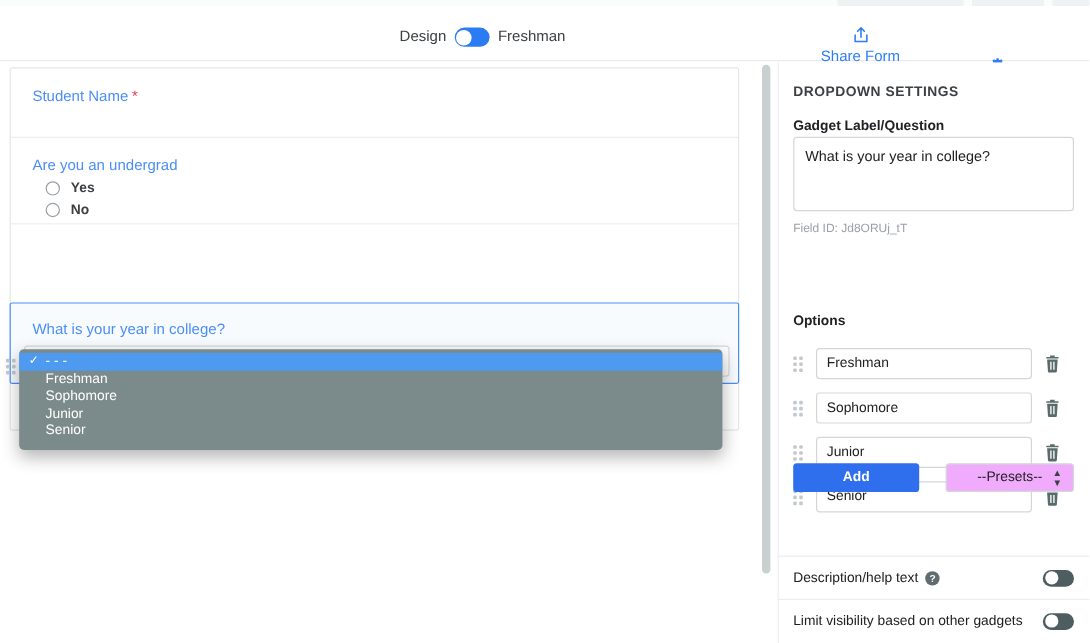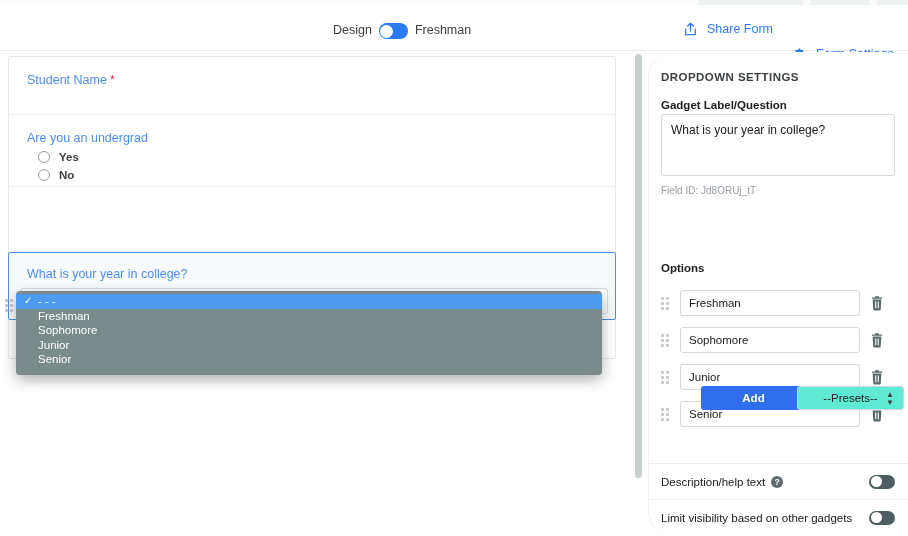--- a/index.html
+++ b/index.html
@@ -28,35 +28,35 @@
   }
   .switch {
     width:29px; height:16px; border-radius:8px; background:#2b7cf3;
     position:relative; cursor:pointer; flex:0 0 auto;
   }
   .switch .knob {
     position:absolute; left:1.5px; top:1.5px; width:13px; height:13px;
     border-radius:50%; background:#ffffff;
   }
   .tb-action {
-    position:absolute; top:17px; display:flex; align-items:center; gap:10px;
-    color:#2f7df4; font-size:12.5px; cursor:pointer; font-weight:400;
+    position:absolute; top:17px; display:flex; align-items:center; gap:4px;
+    color:#2f7df4; font-size:12.5px; cursor:pointer; font-weight:400;flex-direction:column;
   }
   .tb-action.share { left:684px; }
   .tb-action.settings { left:792px;margin-top:25px; }
   .tb-action svg { display:block; }
 
   
   .left-pane {
     position:absolute; left:0; top:52px; width:632px; height:484px;
     background:#ffffff; overflow:hidden;
   }
   .right-pane {
     position:absolute; left:648px; top:52px; width:260px; height:484px;
-    background:#ffffff; border-left:1px solid #eceef0;border-radius:25px;
+    background:#ffffff; border-left:1px solid #eceef0;
   }
   .pane-scrollbar {
     position:absolute; left:635px; top:54px; width:7px; height:424px;
     background:#c8d0d0; border-radius:4px;
   }
   .pane-gap {
     position:absolute; left:632px; top:52px; width:16px; height:484px;
     background:#ffffff;
   }
 
@@ -155,25 +155,24 @@
     font-family:"Liberation Sans", sans-serif; outline:none;
   }
   .opt-del {
     margin-left:10px; width:14px; height:16px; cursor:pointer; flex:0 0 auto;
   }
   .add-btn {
     position:absolute; left:12px; top:334px; width:105px; height:24px;
     background:#2f6fed; color:#fff; border:none; border-radius:3px;
     font-size:11.5px; font-weight:bold; cursor:pointer;
     font-family:"Liberation Sans", sans-serif;
-    margin-left:40px;
   }
   .presets-select {
-    position:absolute; left:148px; top:334px; width:107px; height:24px;
-    border:1px solid #d4d7da; border-radius:3px; background:#5eead4;
+    position:absolute; left:139px; top:334px; width:107px; height:24px;
+    border:1px solid #d4d7da; border-radius:3px; background:#f0abfc;
     font-size:11.5px; color:#202124; display:flex; align-items:center;
     justify-content:center; cursor:pointer; position:absolute;
   }
   .presets-select .arrows {
     position:absolute; right:9px; top:4px; font-size:8px; color:#3c4043;
     line-height:8px; text-align:center;
   }
   .toggle-row {
     position:absolute; left:0; width:260px; height:36px;
     border-top:1px solid #ededef; display:flex; align-items:center;

